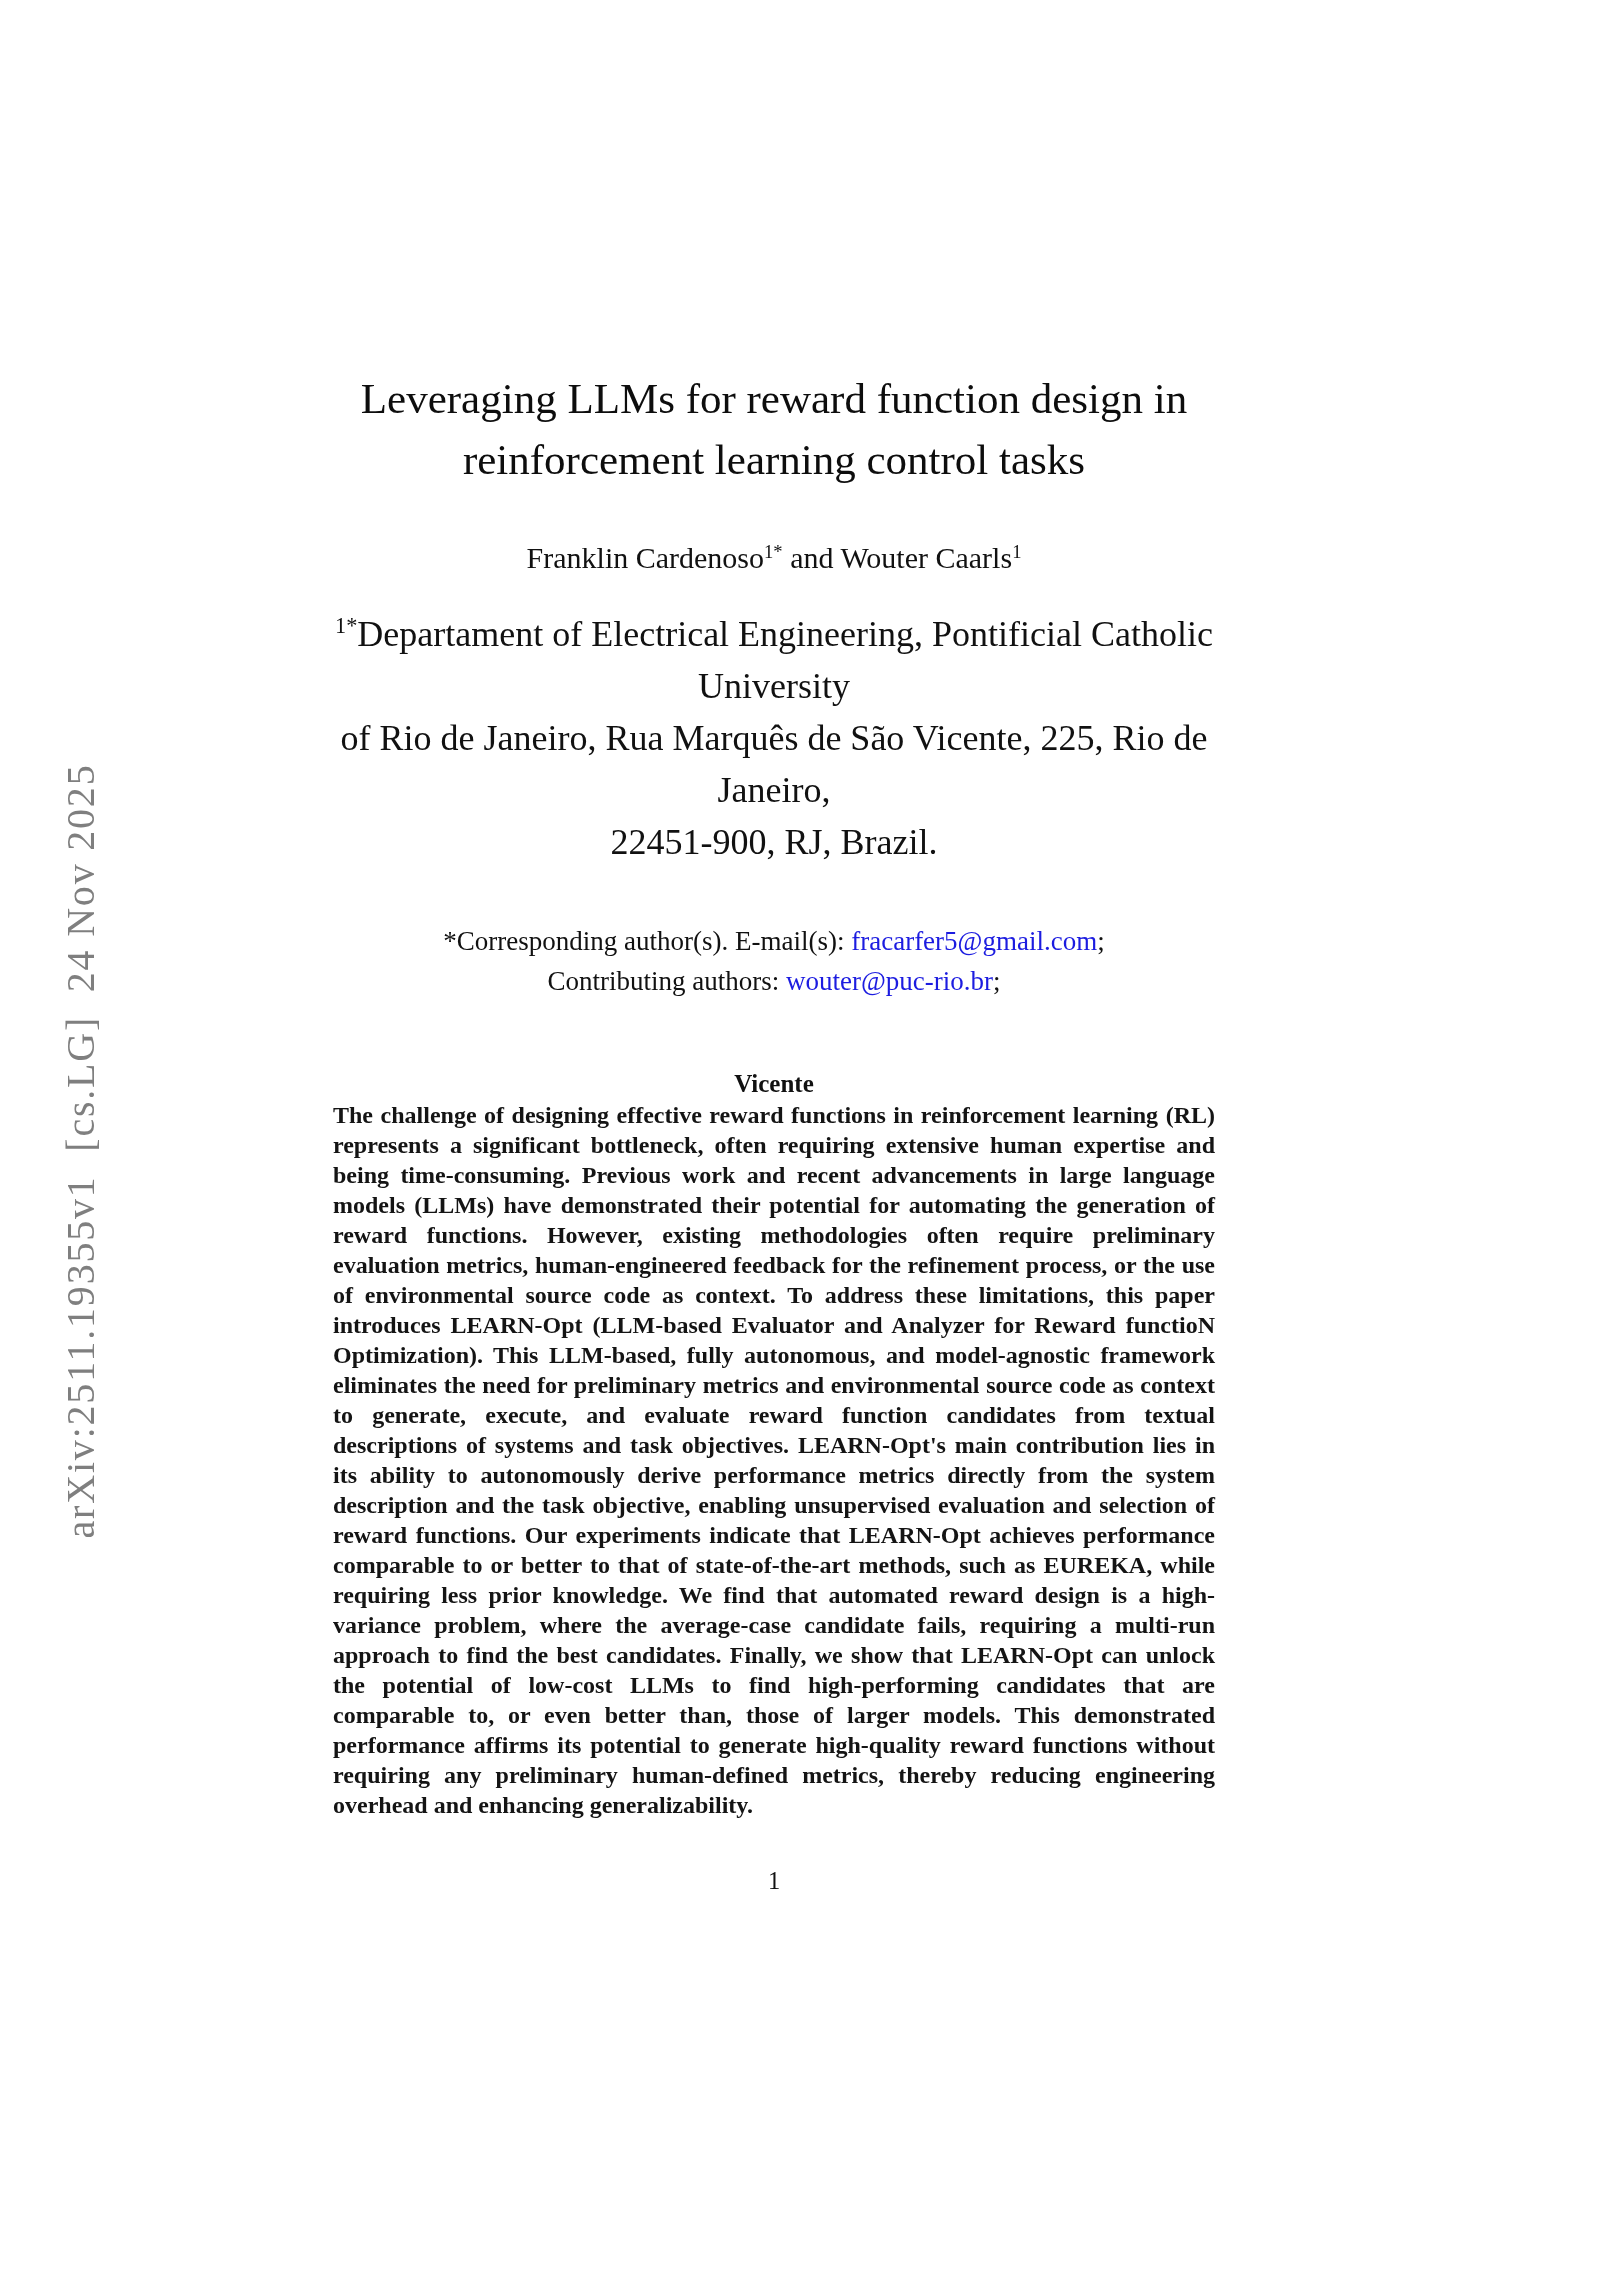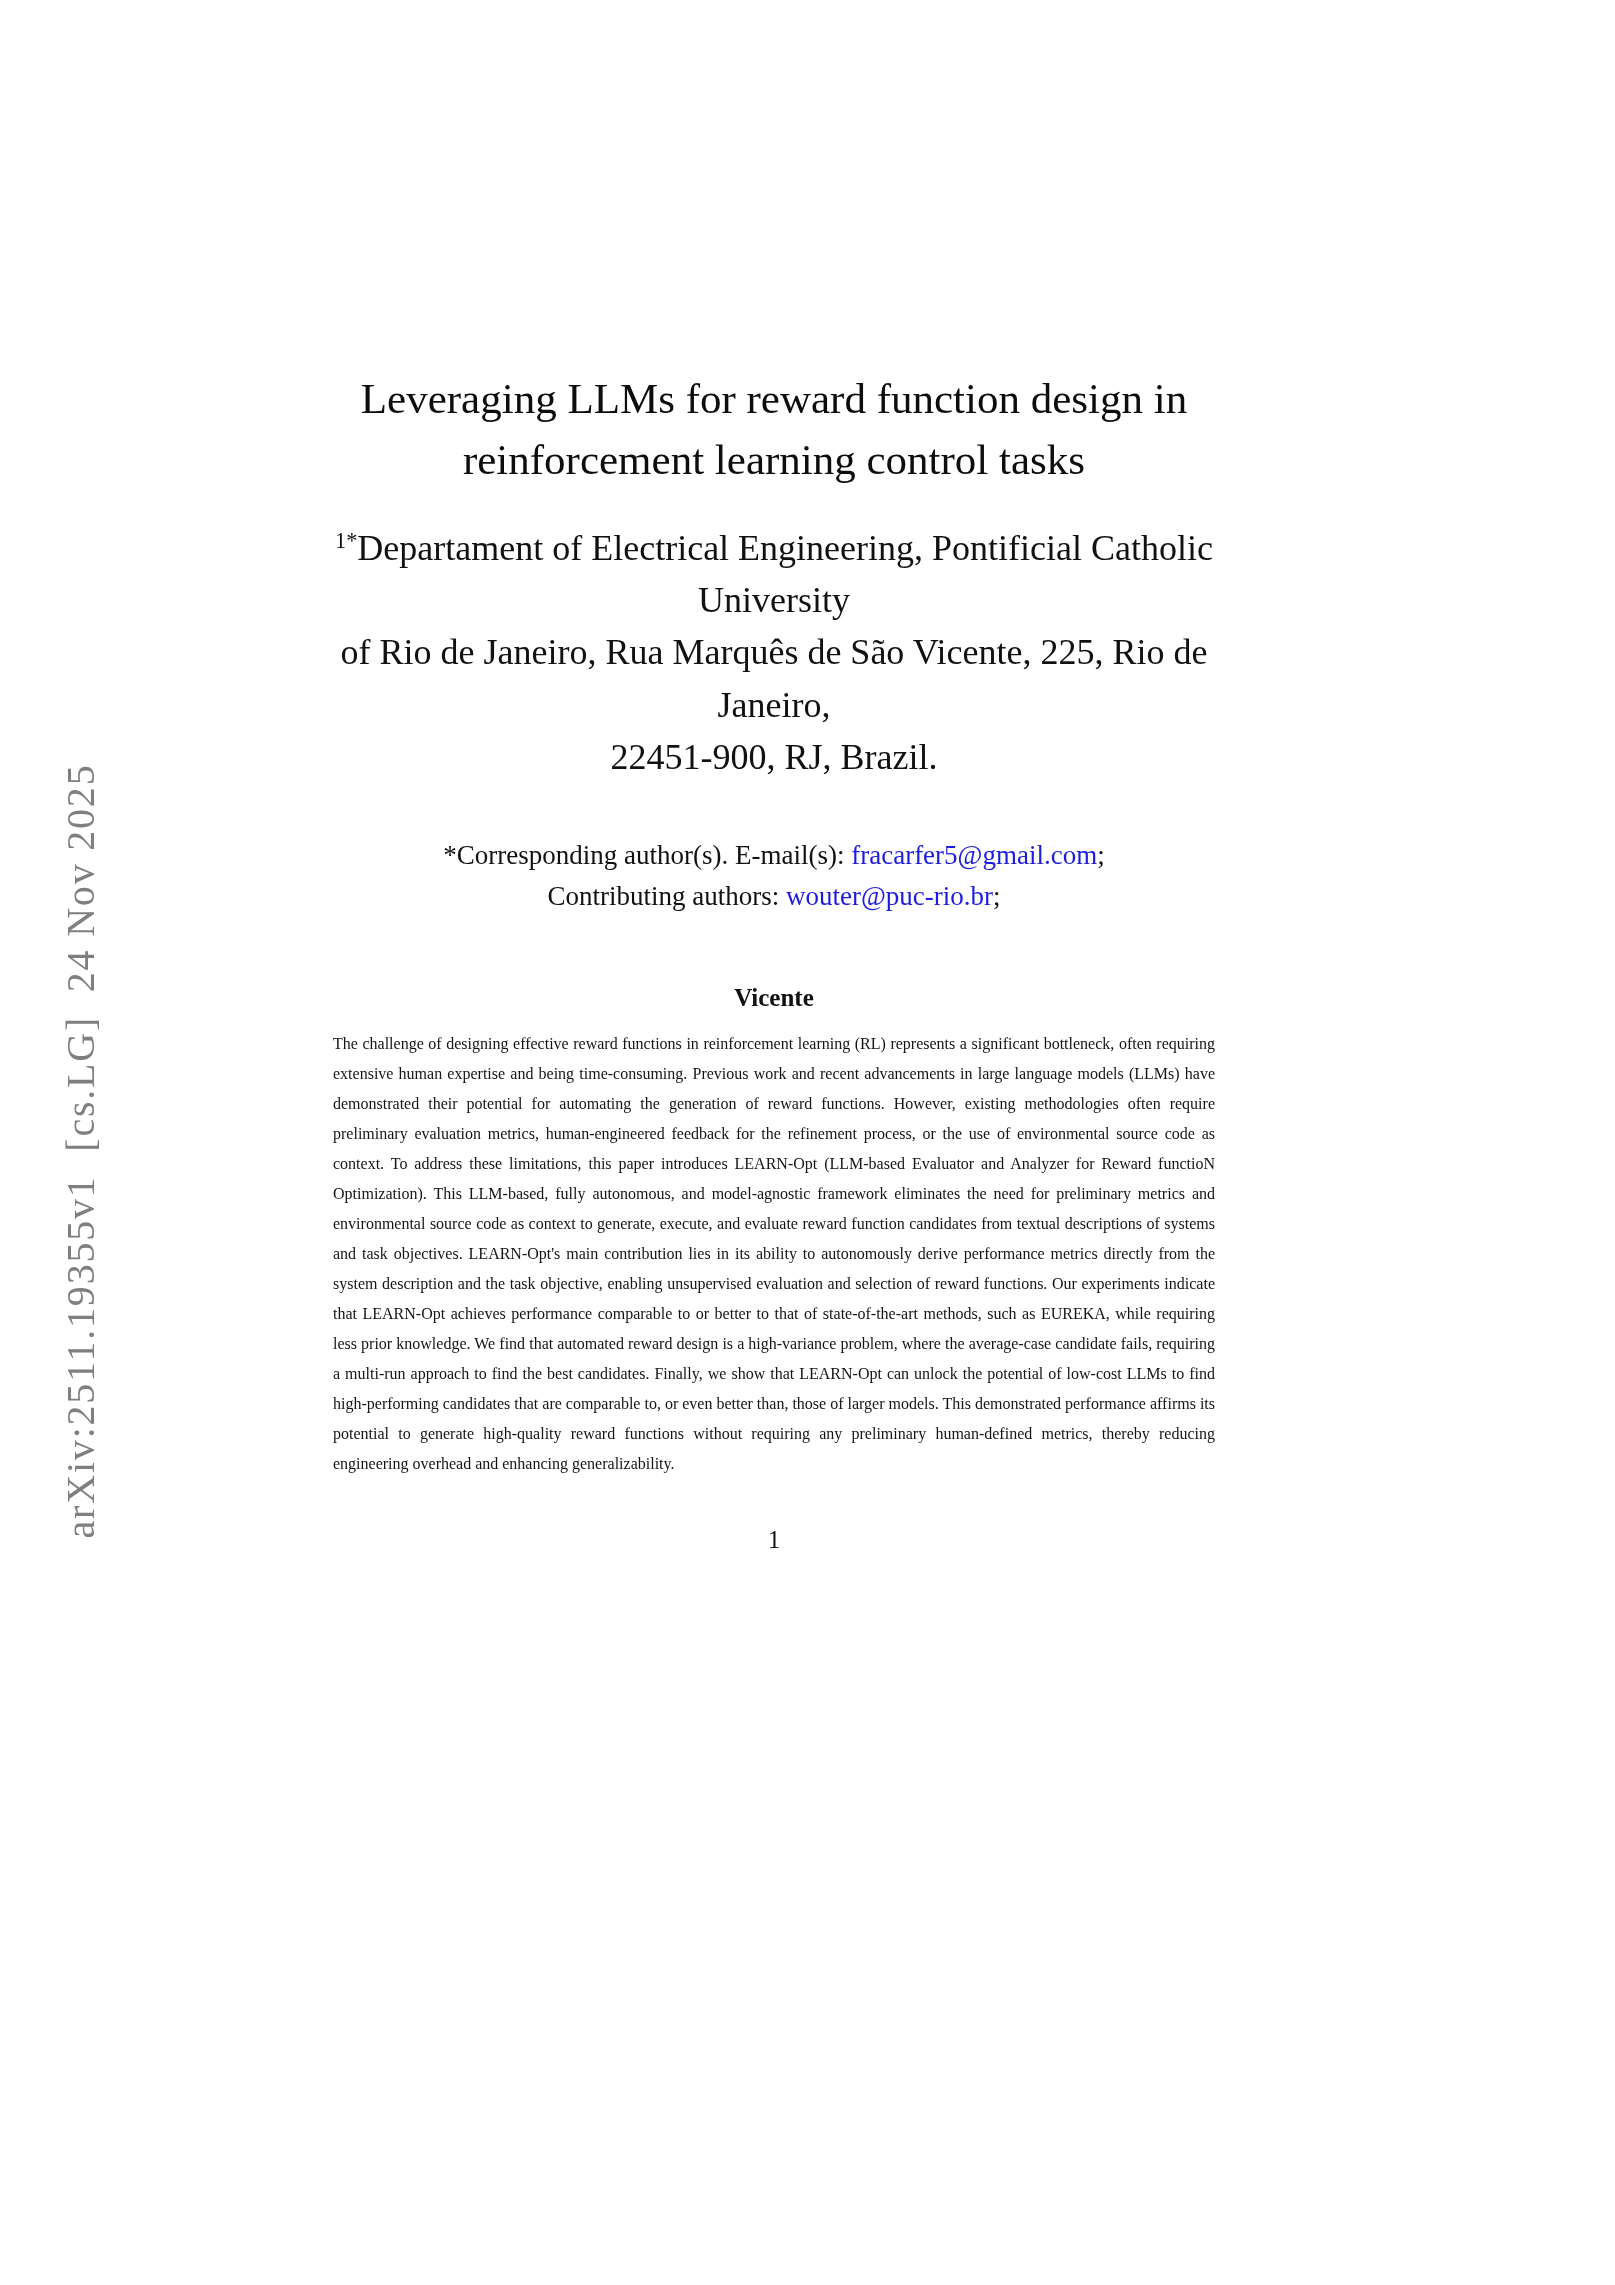--- a/index.html
+++ b/index.html
@@ -66,42 +66,46 @@
     text-decoration: none;
     cursor: pointer;
   }
   .abstract-heading {
     margin-top: 67px;
     font-size: 25px;
     font-weight: 700;
     line-height: 1.2;
   }
   .abstract-body {
-    margin-top: 16px;
-    font-size: 16px;
+    margin-top: 1px;
+    font-size: 24px;
     line-height: 30px;
     text-align: justify;
     text-justify: inter-word;
     color: #141414;
+    font-weight: bold;
   }
   .page-number {
     margin-top: 47px;
     font-size: 24.4px;
   }
 </style>
 </head>
 <body>
 
 <div class="watermark">arXiv:2511.19355v1  [cs.LG]  24 Nov 2025</div>
 
 <div class="content">
 
   <div class="title">Leveraging LLMs for reward function design in
 reinforcement learning control tasks</div>
 
+  <div class="authors">
+    <span>Franklin Cardenoso</span><sup class="ssup">1*</sup><span> and </span><span>Wouter Caarls</span><sup class="ssup">1</sup>
+  </div>
 
   <div class="affiliation">
     <sup class="ssup">1*</sup><span class="aff-text">Departament of Electrical Engineering, Pontificial Catholic University
 of Rio de Janeiro, Rua Marquês de São Vicente, 225, Rio de Janeiro,
 22451-900, RJ, Brazil.</span>
   </div>
 
   <div class="correspondence">
     <div>
       <span>*Corresponding author(s). E-mail(s): </span><a class="email">fracarfer5@gmail.com</a><span>;</span>

